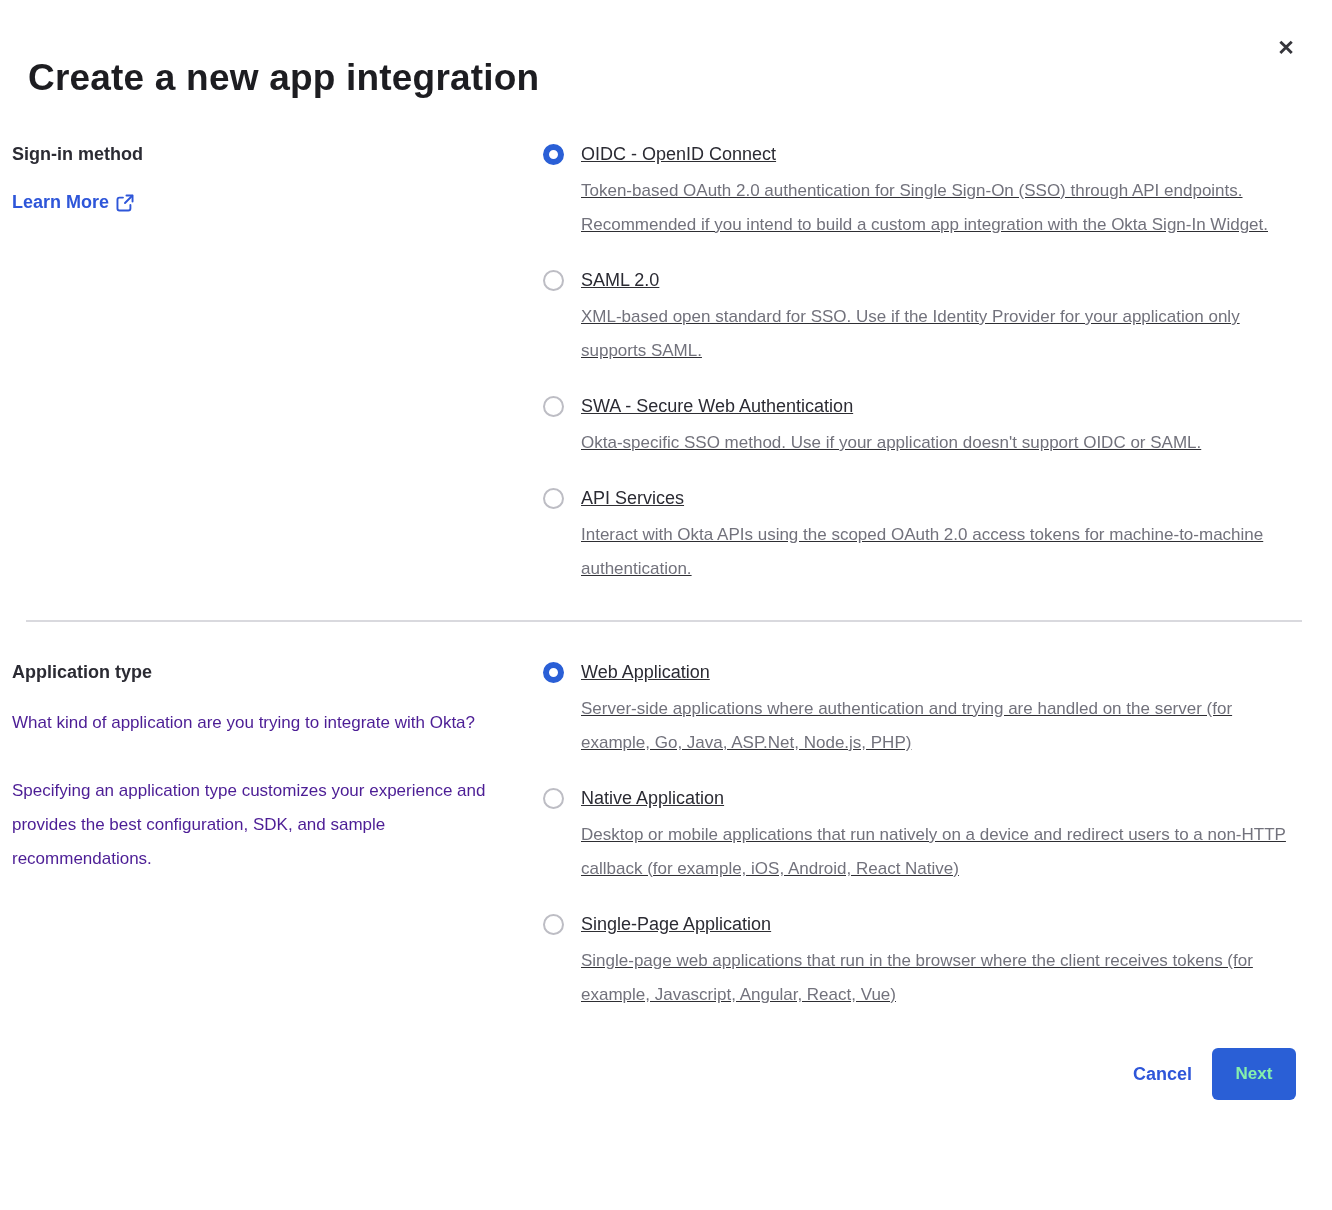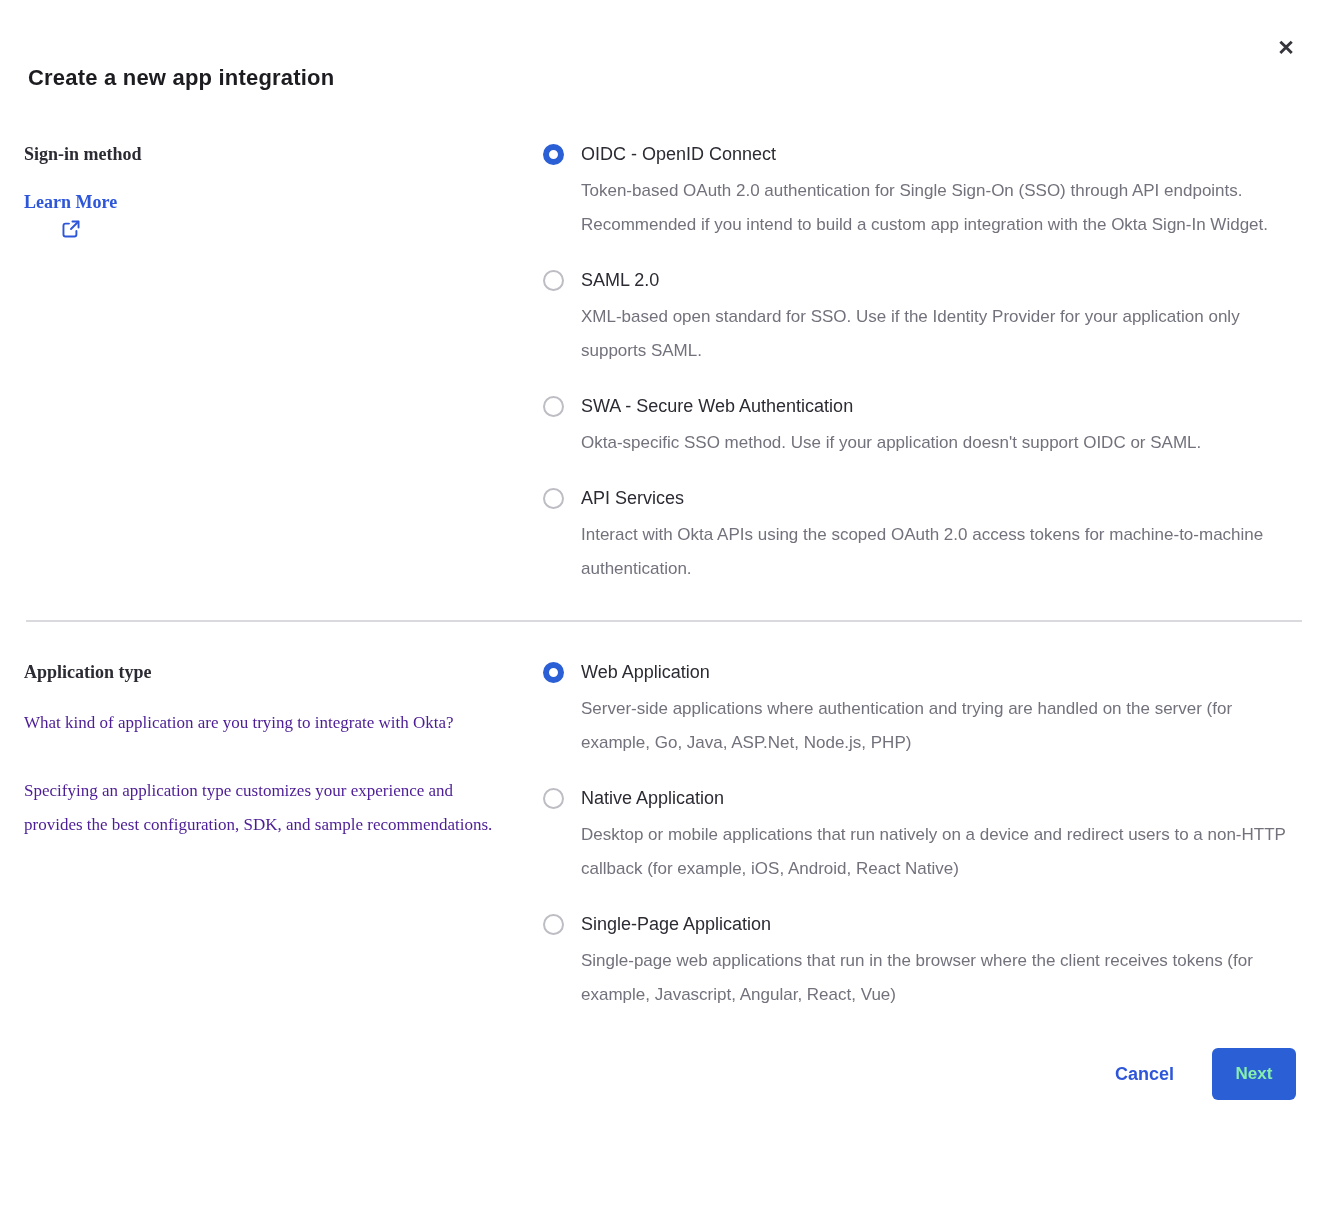--- a/index.html
+++ b/index.html
@@ -20,60 +20,59 @@
   .close-btn {
     position: absolute;
     top: 34px; right: 32px;
     width: 28px; height: 28px;
     border: none; background: transparent;
     font-size: 21px; line-height: 28px;
     color: #35353b; cursor: pointer;
     font-weight: 600;
   }
   .dialog-title {
-    font-size: 22px;
+    font-size: 37px;
     line-height: 40px;
     font-weight: 700;
     color: #1d1d21;
     letter-spacing: 0.2px;
     padding-left: 28px;
   }
   .section {
     display: flex;
     align-items: flex-start;
   }
   .section.signin { margin-top: 44px; }
   .section.apptype { margin-top: 38px; }
   .section-left {
     flex: 0 0 543px;
-    padding-left: 24px;
+    padding-left: 12px;
     padding-right: 40px;
-    font-family: Liberation Serif, serif;
   }
   .section-right {
     flex: 1 1 auto;
     padding-right: 32px;
+    text-decoration: underline;
   }
   .section-label {
     font-size: 18px;
     line-height: 24px;
     font-weight: 700;
     color: #2b2b33;
   }
   .learn-more {
     display: inline-flex;
     align-items: center;
     gap: 7px;
     margin-top: 26px;
     font-size: 18px;
     font-weight: 600;
     color: #2e56d9;
     text-decoration: none;
     cursor: pointer;
-    flex-direction: column;
   }
   .learn-more svg { display: block; }
   .left-paragraph {
     font-size: 17px;
     line-height: 34px;
     color: #4c1d95;
     margin-top: 22px;
     max-width: 478px;
   }
   .left-paragraph + .left-paragraph { margin-top: 34px; }
@@ -110,21 +109,21 @@
   }
   .divider {
     border: none;
     border-top: 2px solid #d9d9de;
     margin: 34px 30px 0 26px;
   }
   .footer {
     display: flex;
     justify-content: flex-end;
     align-items: center;
-    gap: 38px;
+    gap: 20px;
     margin-top: 36px;
     padding-right: 36px;
   }
   .cancel-link {
     background: transparent;
     border: none;
     font-family: "Liberation Sans", sans-serif;
     font-size: 18px;
     font-weight: 700;
     color: #2e56d9;

